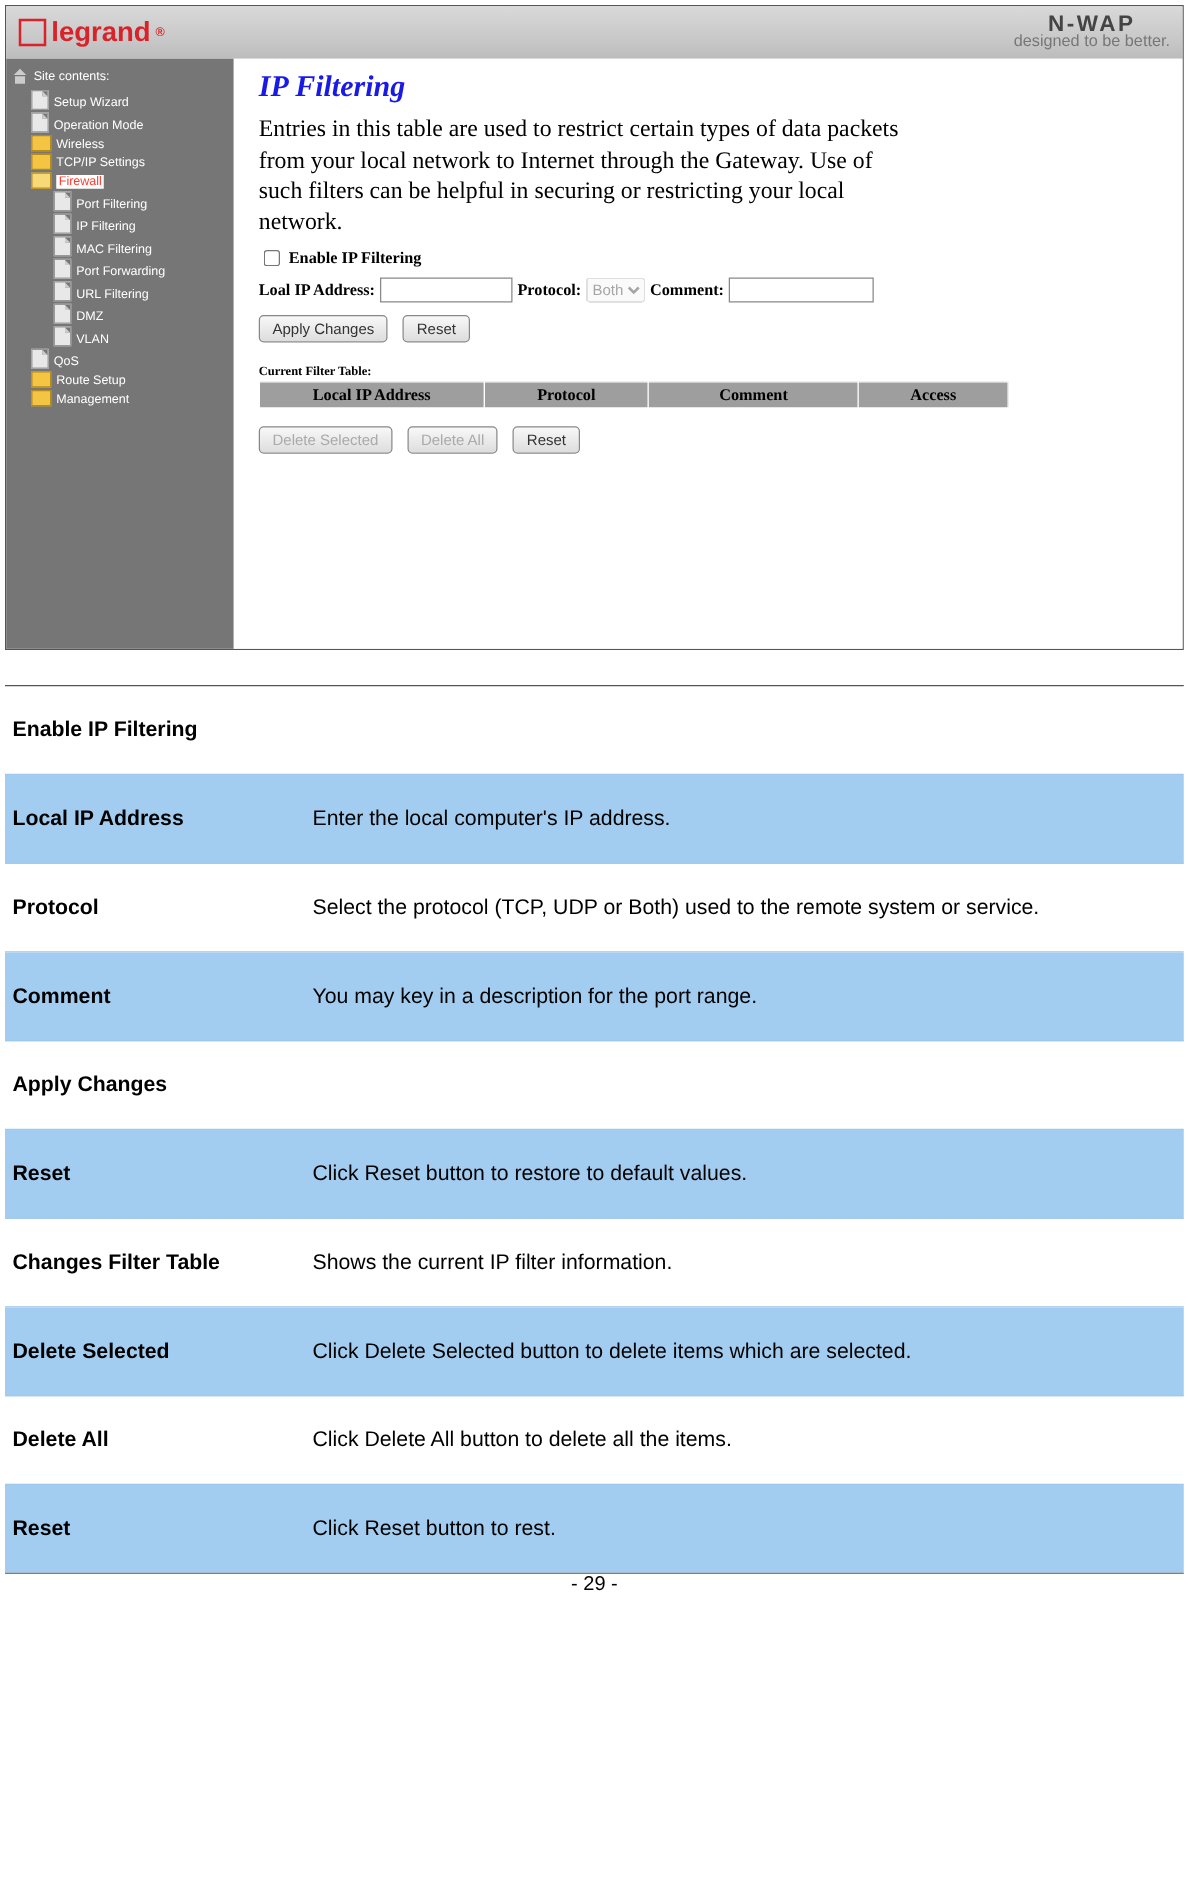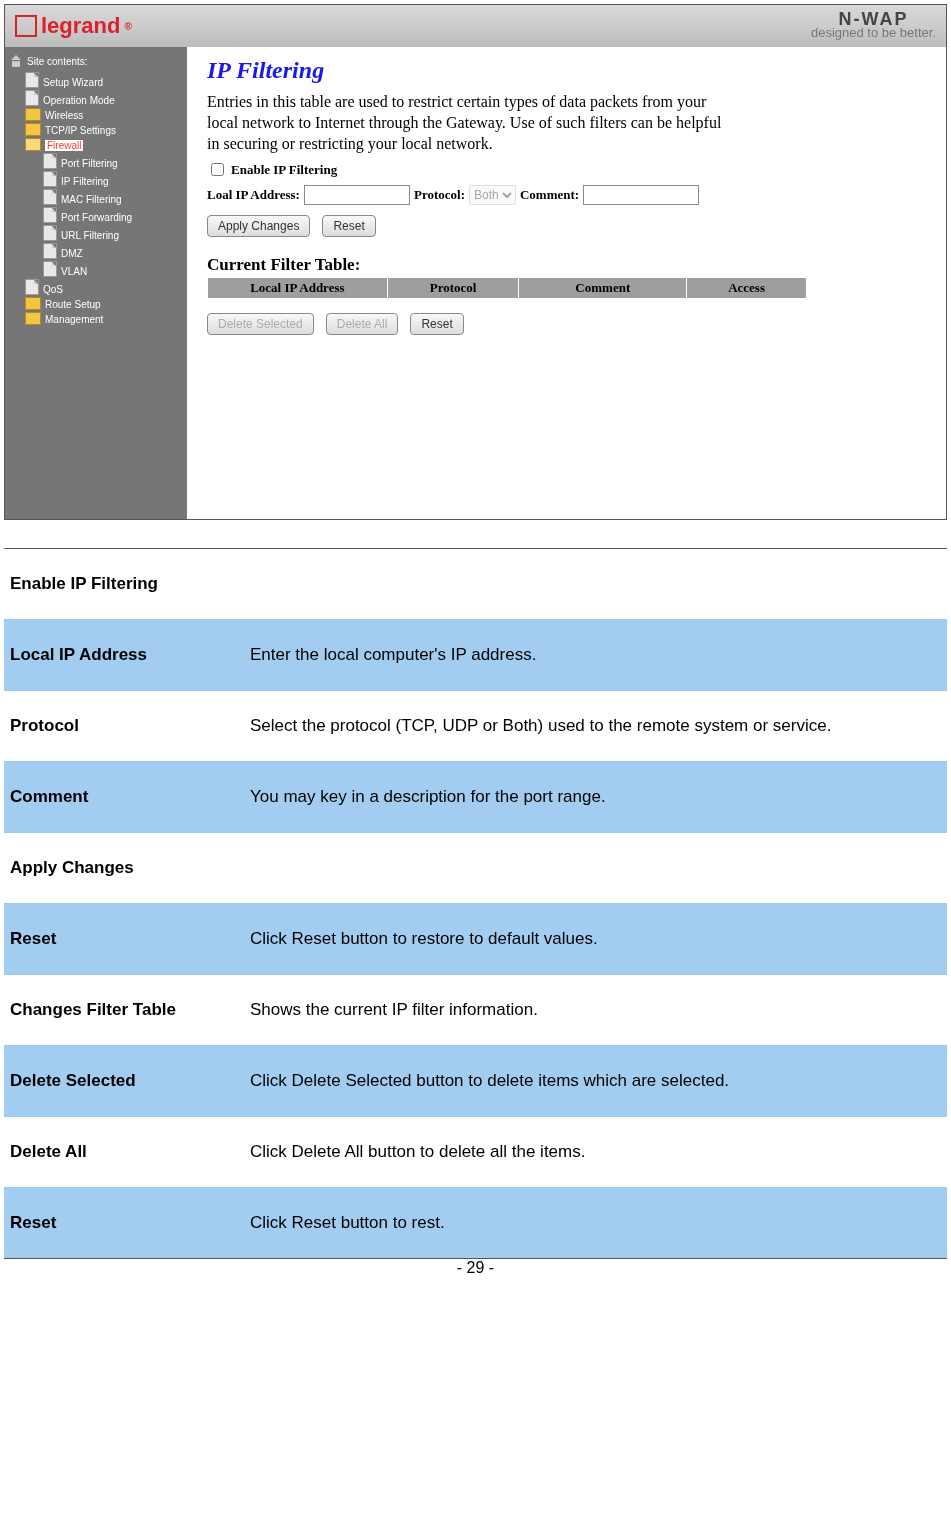--- a/index.html
+++ b/index.html
@@ -141,21 +141,21 @@
   }
   .content h2 {
     color: #1a1ae6;
     font-style: italic;
     font-weight: bold;
     font-size: 24px;
     margin: 0 0 8px 0;
     font-family: "Times New Roman", serif;
   }
   .content .intro {
-    font-size: 16px;
+    font-size: 19px;
     margin-bottom: 1px;
     line-height: 1.3;
     max-width: 520px;
   }
   .form-row {
     display: flex;
     align-items: center;
     gap: 4px;
     margin: 6px 0;
     font-size: 13px;
@@ -176,21 +176,21 @@
     font-size: 12px;
     padding: 3px 10px;
     background: linear-gradient(#f8f8f8,#ddd);
     border: 1px solid #888;
     border-radius: 4px;
     color: #333;
     cursor: pointer;
   }
   .btn.disabled { color: #aaa; }
   .btn-row { display: flex; gap: 12px; margin: 10px 0 18px 0;}
-  .tbl-title { font-weight: bold; font-size: 17px; margin-top: 6px;}
+  .tbl-title { font-weight: bold; font-size: 10px; margin-top: 6px;}
   table.filter {
     border-collapse: collapse;
     width: 600px;
     font-family: "Times New Roman", serif;
     font-size: 13px;
     margin-top: 2px;
   }
   table.filter th {
     background: #9e9e9e;
     border: 1px solid #fff;

